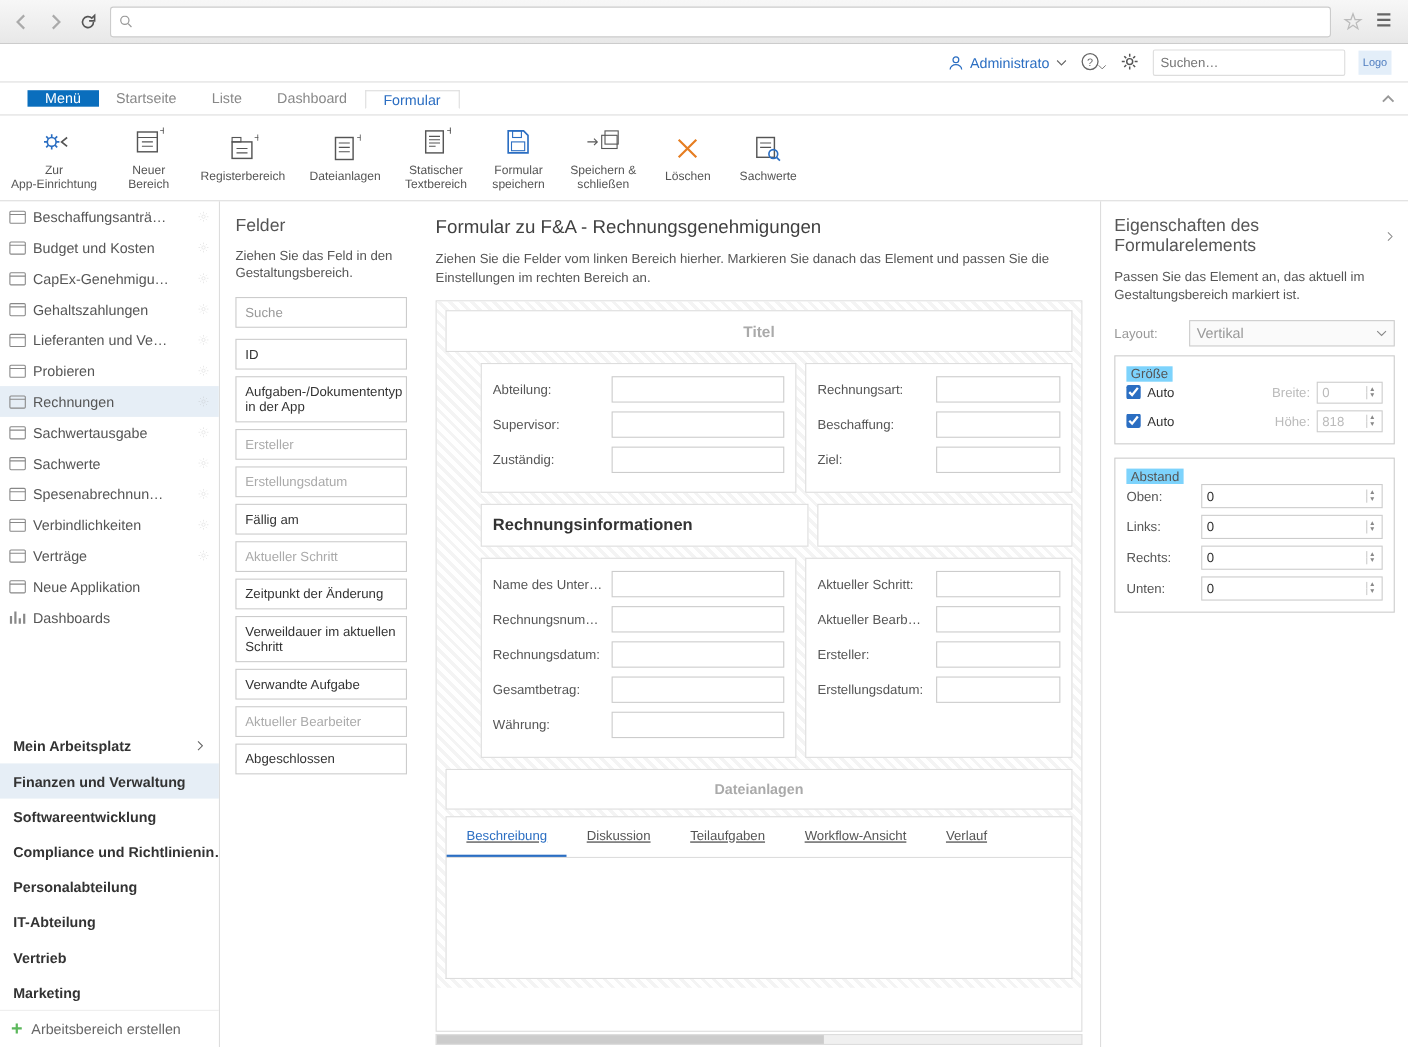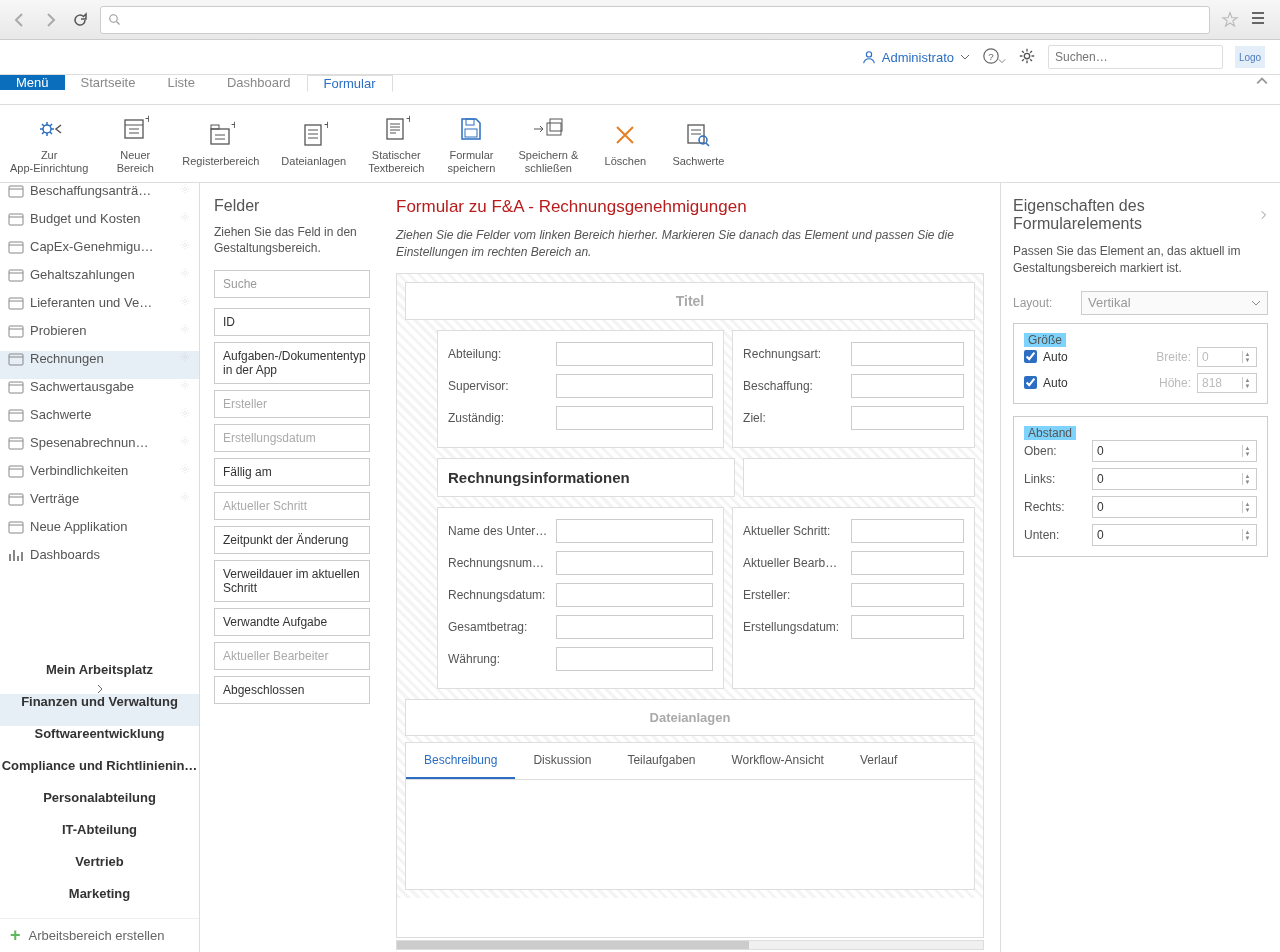--- a/index.html
+++ b/index.html
@@ -8,64 +8,64 @@
 .nav-btn { width: 20px; height: 20px; display: flex; align-items: center; justify-content: center; color: #888; cursor: pointer; }
 .url-bar { flex: 1; height: 28px; background: #fff; border: 1px solid #ccc; border-radius: 3px; display: flex; align-items: center; padding: 0 8px; }
 .url-bar svg { margin-right: 6px; }
 .menu-burger { width: 20px; color: #666; }
 .app-header { height: 35px; border-bottom: 1px solid #ddd; display: flex; align-items: center; justify-content: flex-end; padding: 0 15px; gap: 12px; }
 .user-area { display: flex; align-items: center; gap: 6px; color: #2b6ec2; cursor: pointer; }
 .header-icon { color: #666; cursor: pointer; }
 .search-box { width: 175px; height: 24px; border: 1px solid #ddd; border-radius: 2px; display: flex; align-items: center; padding: 0 6px; gap: 48px; }
 .search-box input { border: none; flex: 1; outline: none; font-size: 12px; color: #888; }
 .logo-box { width: 30px; height: 22px; background: #e3eef9; color: #4e7cbf; font-size: 10px; display: flex; align-items: center; justify-content: center; }
-.tab-bar { height: 30px; border-bottom: 1px solid #ddd; display: flex; align-items: flex-start; }
+.tab-bar { height: 30px; border-bottom: 1px solid #ddd; display: flex; align-items: center; padding-left: 25px; }
 .tab-menu { background: #0a6ebd; color: #fff; padding: 0 16px; display: flex; align-items: center; font-size: 13px; cursor: pointer; }
 .tab-item { padding: 0 16px; display: flex; align-items: center; color: #888; cursor: pointer; }
 .tab-item.active { color: #2b6ec2; border: 1px solid #ddd; border-bottom: 1px solid #fff; margin-bottom: -1px; }
 .collapse-arrow { margin-left: auto; padding: 0 12px; display:flex; align-items:center; color:#999; cursor:pointer; }
 .ribbon { height: 78px; border-bottom: 1px solid #ddd; display: flex; align-items: center; padding: 6px 10px; gap: 22px; }
 .ribbon-item { display: flex; flex-direction: column; align-items: center; gap: 4px; cursor: pointer; min-width: 50px; }
 .ribbon-item .icon { height: 32px; display: flex; align-items: center; justify-content: center; }
 .ribbon-item .lbl { font-size: 11px; color: #555; text-align: center; line-height: 1.1; }
 .main { display: flex; height: calc(952px - 40px - 35px - 30px - 78px); }
 .sidebar { width: 200px; border-right: 1px solid #ddd; display: flex; flex-direction: column; position: relative; }
 .side-scroll { overflow-y: auto; flex: 1; }
-.side-item { height: 28px; display: flex; align-items: flex-start; padding: 0 8px; gap: 6px; cursor: pointer; color: #555; white-space: nowrap; overflow: hidden; text-overflow: ellipsis; position:relative; }
+.side-item { height: 28px; display: flex; align-items: center; padding: 0 8px; gap: 6px; cursor: pointer; color: #555; white-space: nowrap; overflow: hidden; text-overflow: ellipsis; position:relative; }
 .side-item.selected { background: #e6eef6; }
 .side-item svg { flex-shrink: 0; }
 .side-item .txt { flex: 1; overflow: hidden; text-overflow: ellipsis; }
 .side-item .gear-s { opacity: 0.3; }
-.side-section { height: 32px; display: flex; align-items: center; padding: 0 12px; font-weight: bold; color: #333; cursor: pointer; justify-content: space-between; white-space:nowrap; overflow:hidden; text-overflow:ellipsis;flex-direction:column;}
+.side-section { height: 32px; display: flex; align-items: center; padding: 0 12px; font-weight: bold; color: #333; cursor: pointer; justify-content: space-between; white-space:nowrap; overflow:hidden; text-overflow:ellipsis;}
 .side-section.active { background: #e6eef6; }
 .side-create { height: 34px; display: flex; align-items: center; padding: 0 10px; gap: 8px; color: #666; cursor: pointer; border-top: 1px solid #eee; }
 .side-create .plus { color: #5cb85c; font-size: 18px; font-weight: bold; }
 .fields-panel { width: 180px; padding: 14px 10px 0 14px; position: relative; }
 .fields-title { font-size: 16px; color: #555; margin-bottom: 10px; }
 .fields-desc { font-size: 12px; color: #555; margin-bottom: 14px; line-height: 1.3; }
 .field-search { width: 100%; height: 28px; border: 1px solid #ccc; padding: 0 8px; margin-bottom: 10px; font-size: 12px; color: #999; display:flex; align-items:center; }
 .field-item { border: 1px solid #ccc; padding: 6px 8px; margin-bottom: 6px; font-size: 12px; cursor: grab; background: #fff; color: #333; }
 .field-item.faded { color: #aaa; }
 .designer { flex: 1; padding: 14px 16px 0 16px; overflow: hidden; position:relative; }
-.designer-title { font-size: 17px; color: #b91c1c; margin-bottom: 10px; }
-.designer-desc { font-size: 12px; color: #555; margin-bottom: 12px; line-height: 1.4; font-style: italic; }
+.designer-title { font-size: 17px; color: #404040; margin-bottom: 10px; }
+.designer-desc { font-size: 12px; color: #555; margin-bottom: 12px; line-height: 1.4; }
 .canvas-wrap { border: 1px solid #ddd; overflow: auto; height: calc(100% - 90px); }
 .canvas { background-image: repeating-linear-gradient(45deg,#f4f4f4 0,#f4f4f4 3px,#fff 3px,#fff 7px); padding: 8px; min-width: 570px; }
 .canvas-title-box { background: #fff; border: 1px solid #ddd; text-align: center; padding: 10px; color: #aaa; font-weight: bold; margin-bottom: 10px; font-size:14px; }
 .canvas-row { display: flex; gap: 8px; margin-bottom: 10px; margin-left: 32px; }
 .canvas-block { background: #fff; border: 1px solid #ddd; padding: 10px; }
 .canvas-block.left { flex: 1.2; }
 .canvas-block.right { flex: 1; }
 .form-line { display: flex; align-items: center; margin-bottom: 6px; gap: 8px; height: 26px; }
 .form-line .fl { width: 100px; font-size: 12px; color: #555; white-space:nowrap; overflow:hidden; text-overflow:ellipsis; }
 .form-line .fi { flex: 1; height: 24px; border: 1px solid #ccc; background: #fff; }
 .section-head { font-size: 15px; font-weight: bold; color: #333; padding: 10px; background: #fff; border: 1px solid #ddd; flex: 1.2; }
 .section-head-empty { flex:1; background:#fff; border:1px solid #ddd; }
 .attach-box { background: #fff; border: 1px solid #ddd; text-align: center; padding: 10px; color: #aaa; font-weight: bold; font-size: 13px; margin-bottom:6px; }
-.tabs-box { display: flex; background: #fff; border: 1px solid #ddd; }
+.tabs-box { display: flex; background: #fff; border: 1px solid #ddd; text-decoration: underline; }
 .tabs-box .t { padding: 10px 18px; font-size: 12px; color: #555; cursor: pointer; }
 .tabs-box .t.active { color: #2b6ec2; border-bottom: 2px solid #2b6ec2; }
 .tab-content { background: #fff; border: 1px solid #ddd; border-top: none; height: 110px; }
 .h-scroll { position:absolute; left:16px; right:16px; bottom:2px; height:10px; display:flex; }
 .h-scroll .trk { flex:1; background:#f0f0f0; border:1px solid #ddd; position:relative; }
 .h-scroll .thb { position:absolute; left:0; width:60%; top:0; bottom:0; background:#ccc; }
 .prop-panel { width: 280px; padding: 14px 12px; border-left: 1px solid #ddd; position:relative; }
 .prop-title { font-size: 16px; color: #555; margin-bottom: 10px; display:flex; justify-content:space-between; align-items:center; }
 .prop-desc { font-size: 12px; color: #555; margin-bottom: 14px; line-height: 1.4; }
 .prop-row { display: flex; align-items: center; margin-bottom: 8px; gap: 8px; }

